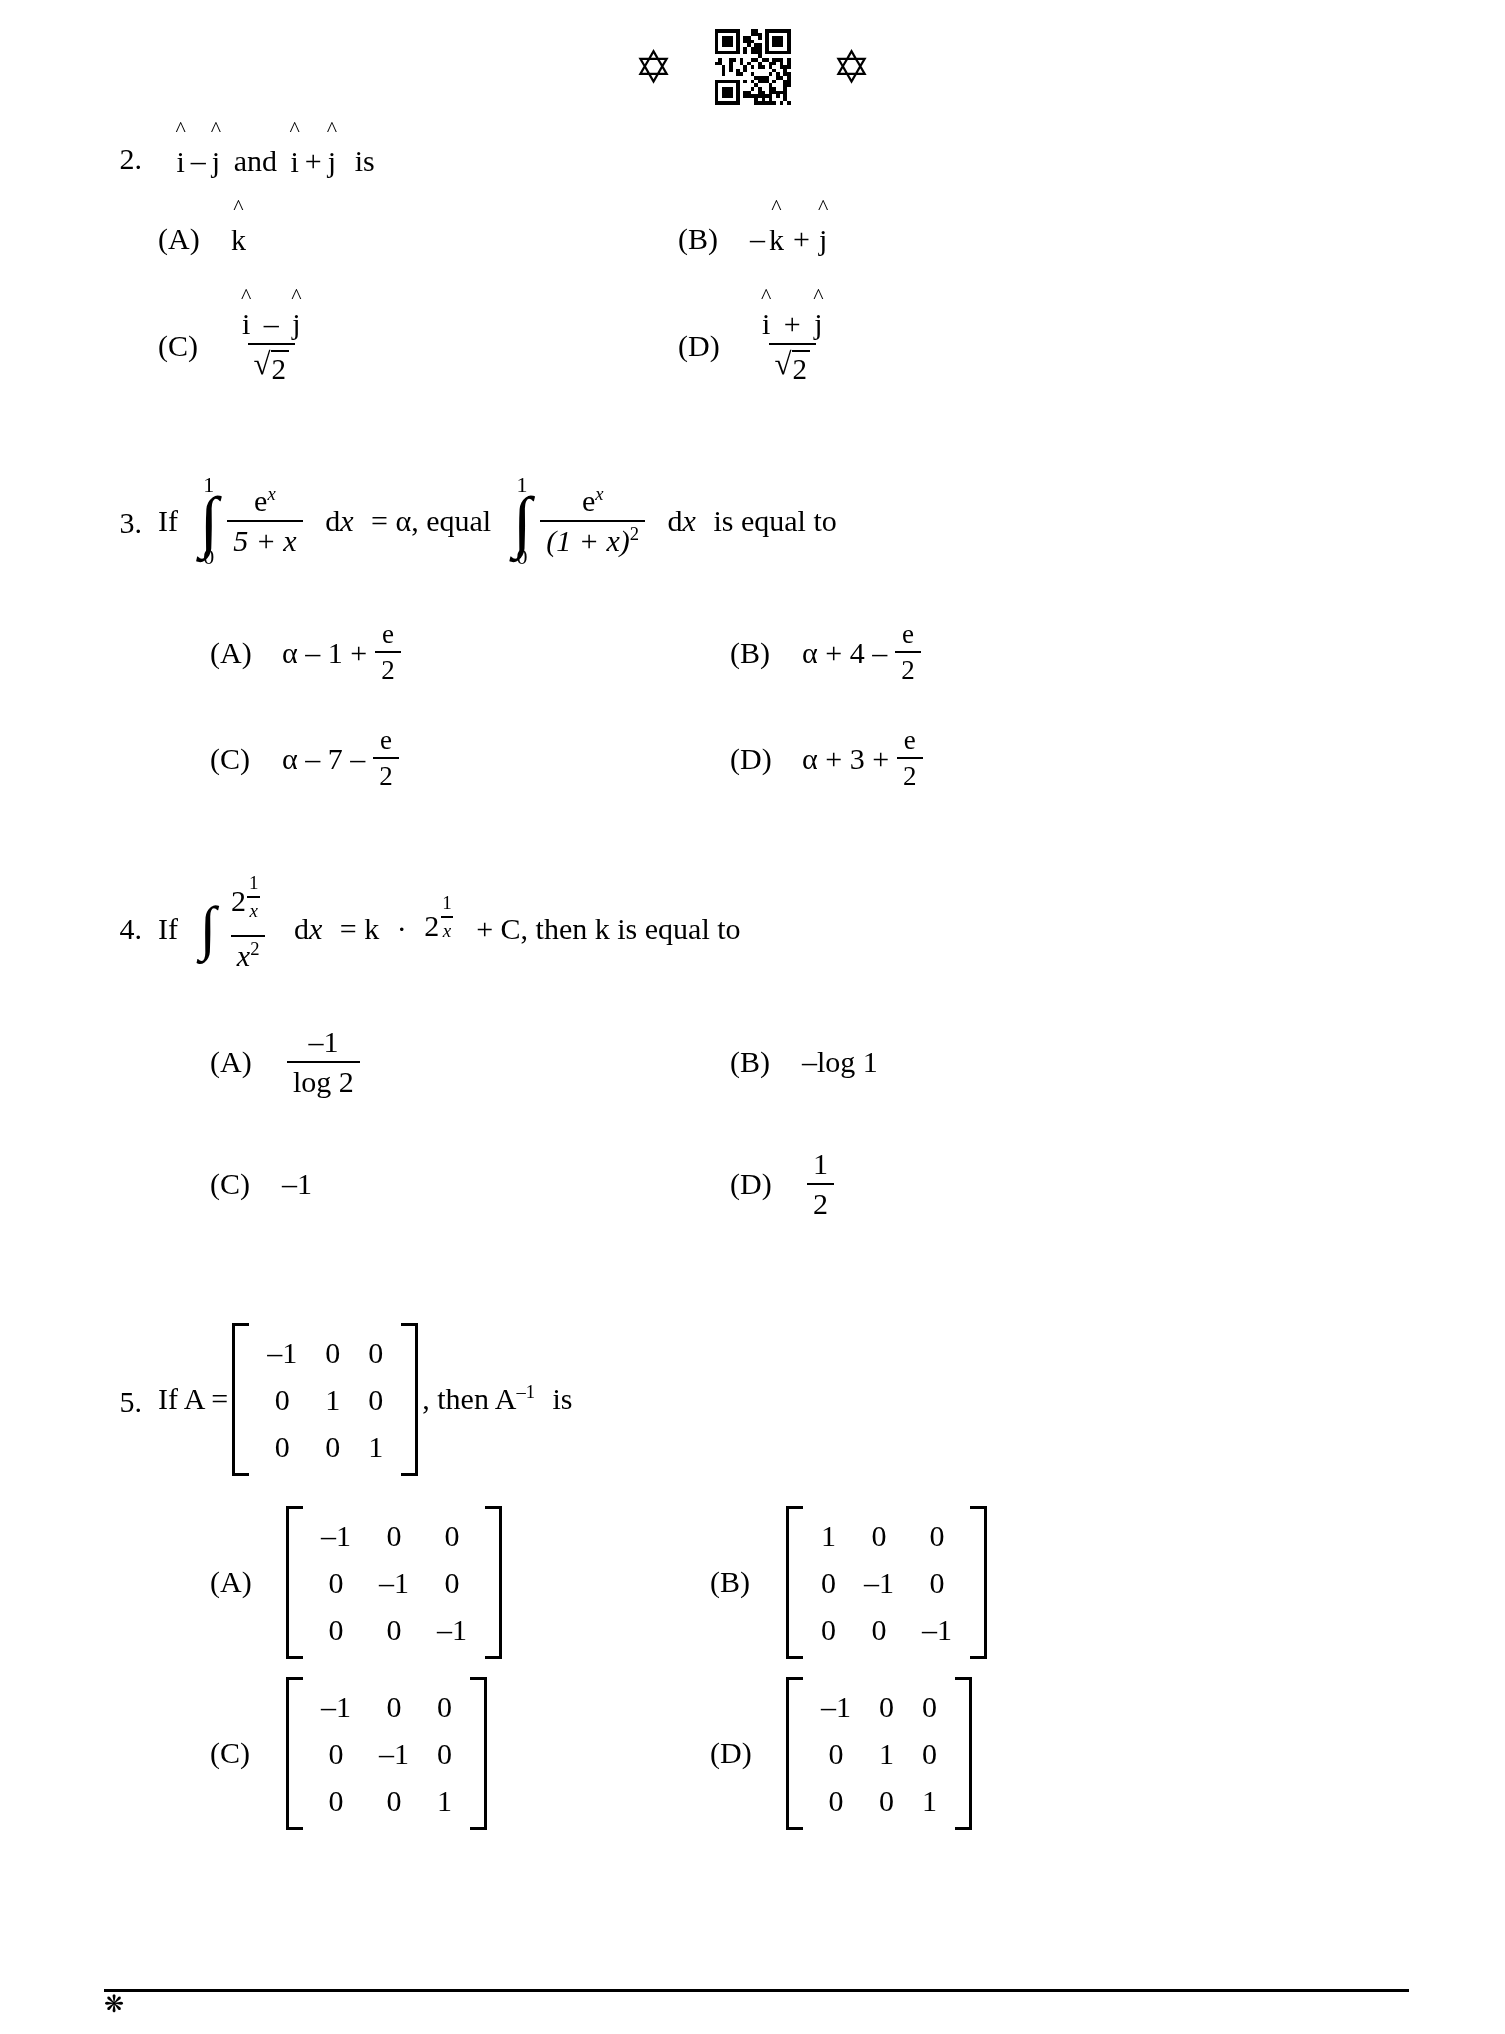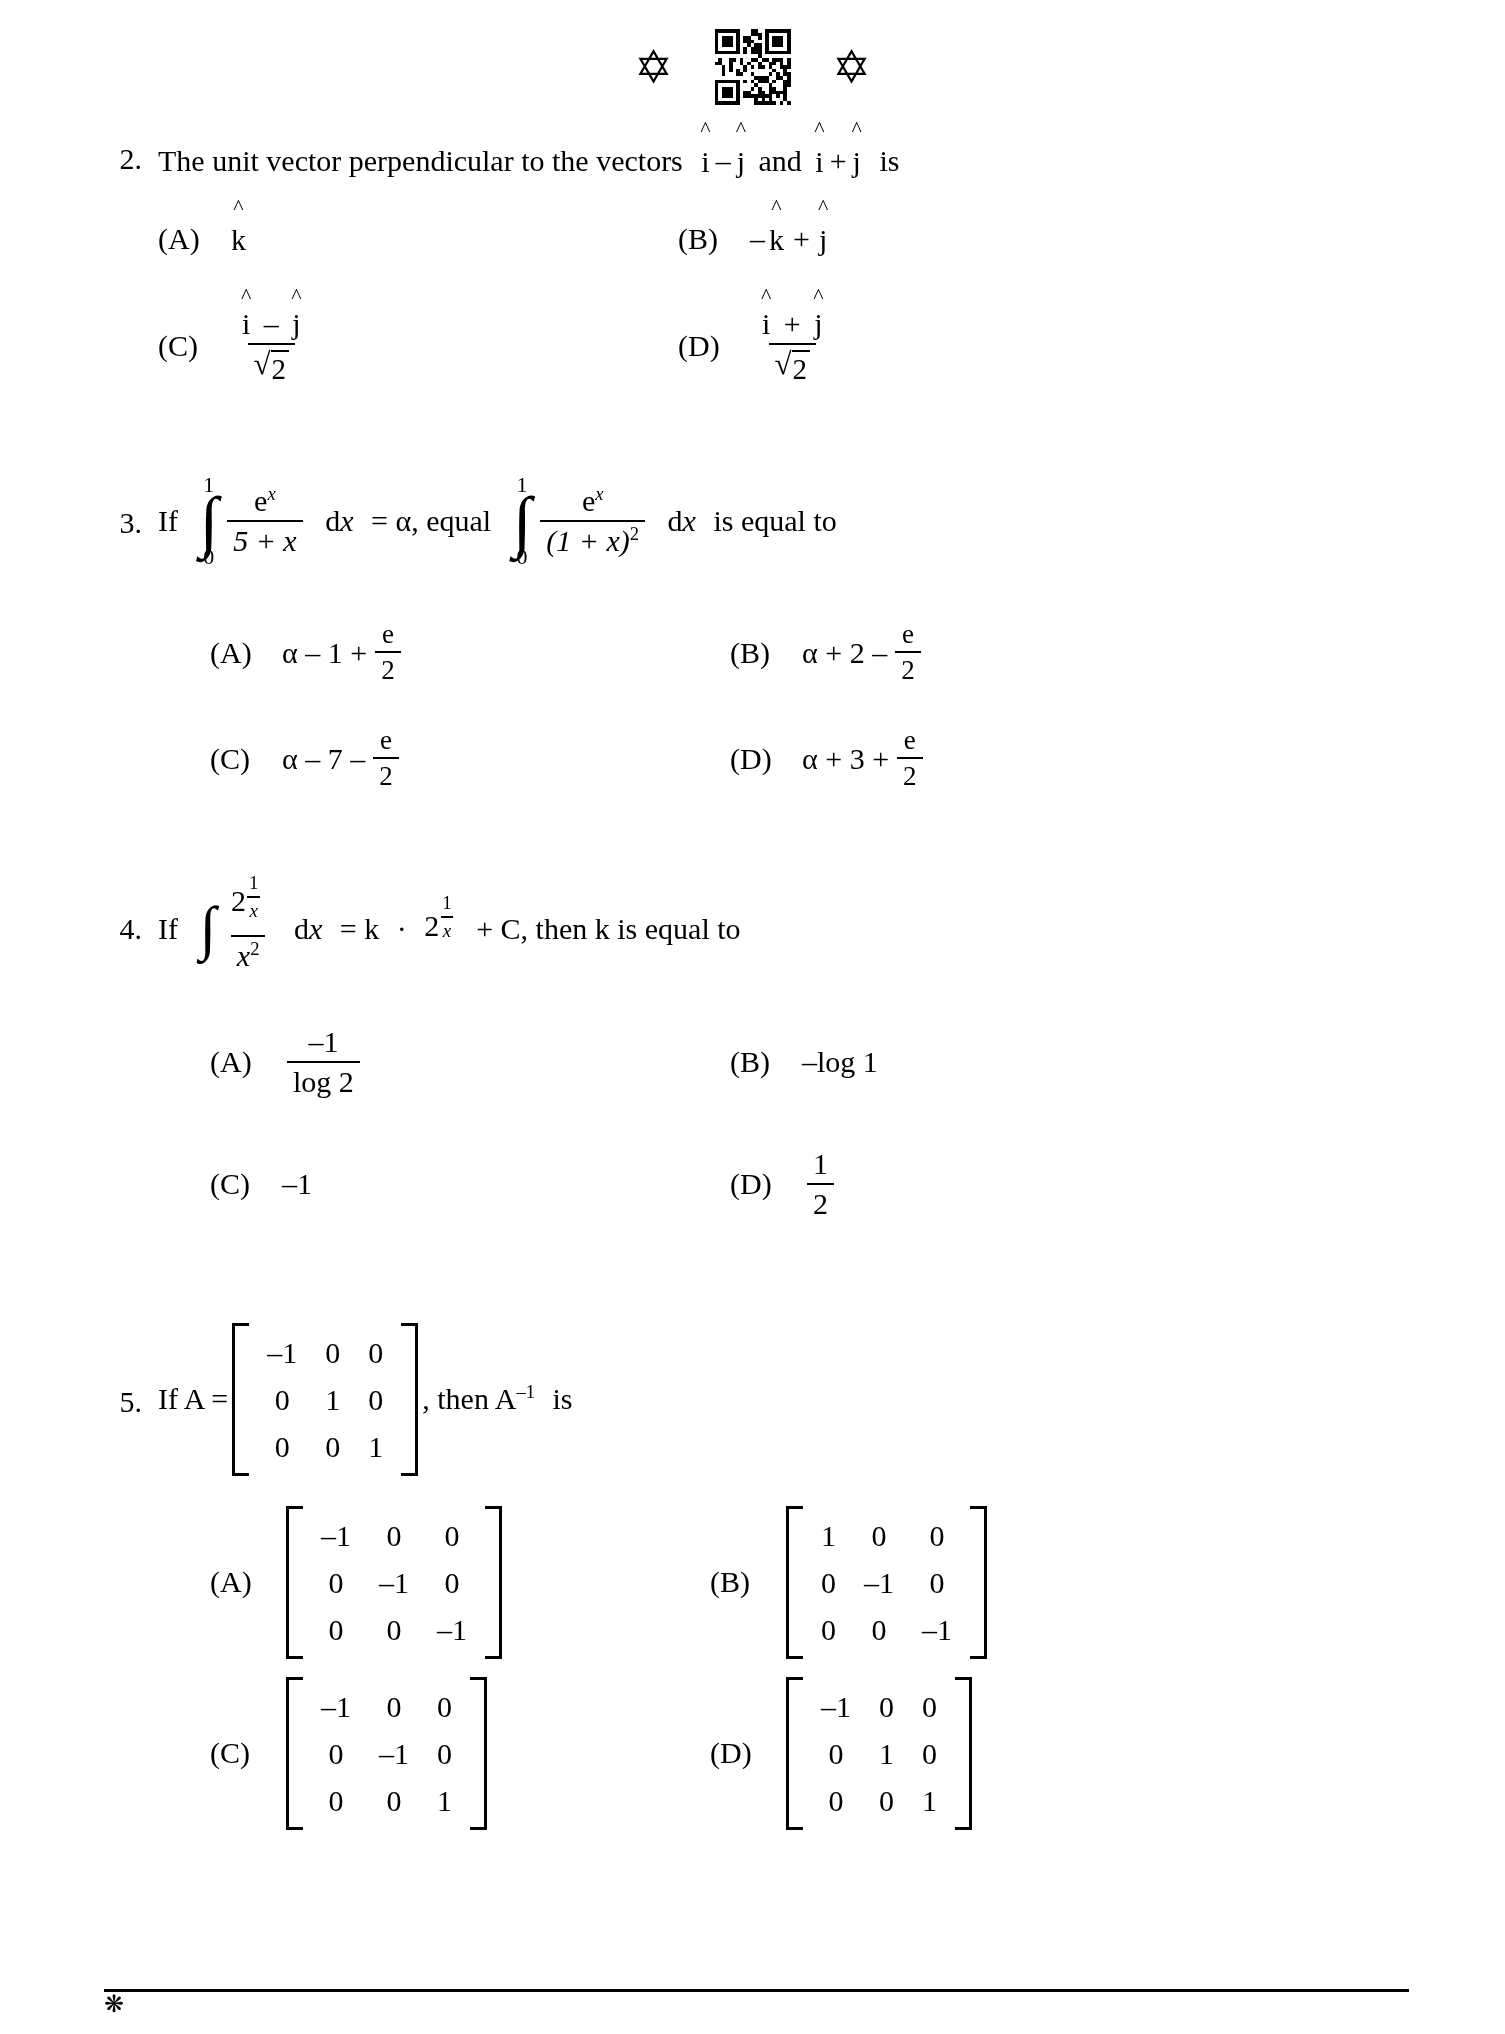--- a/index.html
+++ b/index.html
@@ -696,21 +696,20 @@
       </span>
     <span class="star">✡</span>
   </div>
 
   <div class="content">
 
     <div class="q" style="margin-top:28px;">
       <div class="qnum">2.</div>
       <div class="qbody">
         <div class="stem">
-          <span>The unit vector perpendicular to the vectors</span>
           <span class="op">&nbsp;</span>
           <span class="hat"><span class="hsym">^</span><span class="hbase">i</span></span>
           <span class="op">–</span>
           <span class="hat"><span class="hsym">^</span><span class="hbase">j</span></span>
           <span class="op">&nbsp;and&nbsp;</span>
           <span class="hat"><span class="hsym">^</span><span class="hbase">i</span></span>
           <span class="op">+</span>
           <span class="hat"><span class="hsym">^</span><span class="hbase">j</span></span>
           <span class="op">&nbsp;</span>
           <span>is</span>
@@ -815,21 +814,21 @@
               <span>α – 1 +</span>
               <span class="frac small">
                   <span class="num">e</span>
                   <span class="den">2</span>
                 </span>
             </span>
           </div>
           <div class="opt" style="min-height:80px;">
             <span class="olab">(B)</span>
             <span class="ocontent">
-              <span>α + 2 –</span>
+              <span>α + 4 –</span>
               <span class="frac small">
                   <span class="num">e</span>
                   <span class="den">2</span>
                 </span>
             </span>
           </div>
           <div class="opt" style="min-height:80px;">
             <span class="olab">(C)</span>
             <span class="ocontent">
               <span>α – 7 –</span>

